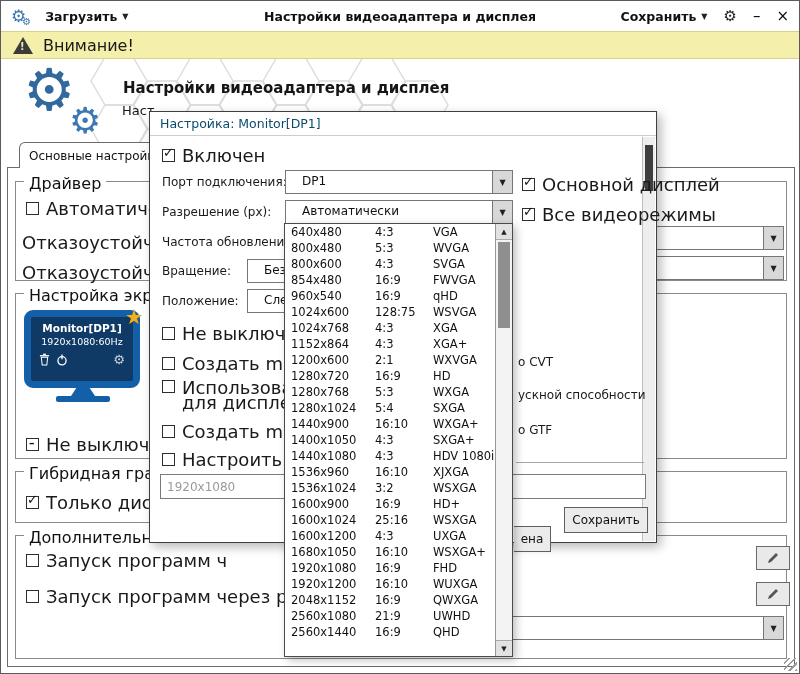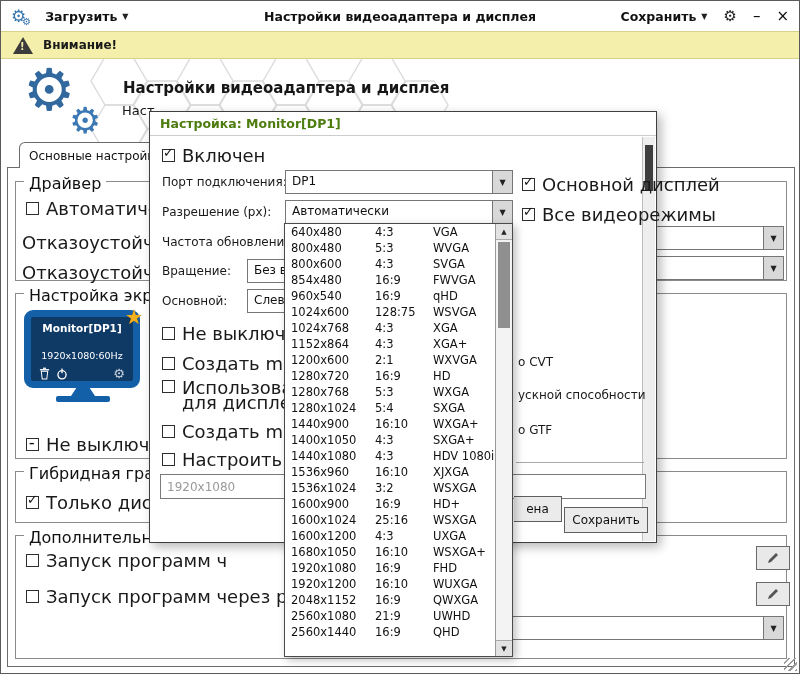--- a/index.html
+++ b/index.html
@@ -15,21 +15,21 @@
   .app-gears{color:#3a77af;font-size:17px;line-height:1;margin-right:10px;position:relative;z-index:2;}
   .app-gears .g2{font-size:10px;position:relative;left:-4px;top:3px;}
   .tb-right{margin-left:auto;display:flex;align-items:center;gap:16px;z-index:2;}
   .tb-gear{font-size:15px;color:#222;}
   .tb-min,.tb-close{font-size:15px;color:#111;line-height:1;}
 
   
   .banner{position:absolute;top:30px;left:0;right:0;height:28px;background:#f4efab;border-top:1px solid #d7d189;border-bottom:1px solid #d7d189;display:flex;align-items:center;padding:0 12px;gap:10px;z-index:9;}
   .tri{width:0;height:0;border-left:10px solid transparent;border-right:10px solid transparent;border-bottom:17px solid #3b3b3b;position:relative;}
   .tri span{position:absolute;left:-3px;top:4px;font-size:10px;font-weight:bold;color:#f4efab;}
-  .banner-text{font-size:12px;font-weight:bold;color:#1a1a1a;}
+  .banner-text{font-size:16px;font-weight:normal;color:#1a1a1a;}
 
   
   .hexes{position:absolute;left:0;top:0;width:800px;height:674px;z-index:0;pointer-events:none;}
   .logo-gears{position:absolute;left:22px;top:60px;color:#31699f;z-index:1;line-height:1;}
   .logo-gears .g1{font-size:58px;}
   .logo-gears .g2{font-size:36px;position:absolute;left:46px;top:42px;color:#3c79b4;}
   .page-title{position:absolute;left:122px;top:78px;font-size:15px;font-weight:bold;color:#161616;z-index:1;white-space:nowrap;}
   .page-subtitle{position:absolute;left:121px;top:102px;font-size:13px;color:#161616;z-index:1;white-space:nowrap;}
 
   
@@ -38,42 +38,42 @@
 
   
   .group{position:absolute;left:14px;width:772px;border:1px solid #8a8a8a;z-index:2;}
   .legend{position:absolute;top:-8px;left:8px;background:#fff;padding:0 5px;font-size:16px;color:#111;white-space:nowrap;}
   .lbl{font-size:18px;color:#1a1a1a;white-space:nowrap;}
   .cbrow{position:absolute;display:flex;align-items:center;gap:7px;}
   .cb{position:relative;width:13px;height:13px;border:1px solid #2d2d2d;background:#fff;flex:none;}
   .cb .mark{position:absolute;left:0px;top:-4px;font-size:13px;font-weight:bold;color:#111;line-height:1;}
   .cb .dashmark{position:absolute;left:2px;top:-1px;font-size:11px;font-weight:bold;color:#111;line-height:1;}
 
-  .combo{position:absolute;height:24px;background:#fff;border:1px solid #767676;display:flex;}
+  .combo{position:absolute;height:24px;background:#fff;border:1px solid #767676;display:flex;padding-left:10px;}
   .combo .val{flex:1;font-size:12px;color:#111;padding:3px 6px;white-space:nowrap;overflow:hidden;}
   .combo .drop{width:20px;background:#d8d8d8;border-left:1px solid #767676;display:flex;align-items:center;justify-content:center;font-size:8px;color:#222;flex:none;}
 
   .editbtn{position:absolute;width:34px;height:24px;background:#e9e9e9;border:1px solid #6a6a6a;display:flex;align-items:center;justify-content:center;}
 
   
   .monitor{position:absolute;left:8px;top:16px;width:118px;z-index:2;}
   .mon-body{width:116px;height:78px;border:7px solid #1460a8;border-radius:9px;background:#103a66;display:flex;flex-direction:column;align-items:center;position:relative;}
   .mon-name{font-size:10.5px;font-weight:bold;color:#fff;margin-top:5px;white-space:nowrap;}
-  .mon-mode{font-size:9.5px;color:#fff;margin-top:16px;white-space:nowrap;}
+  .mon-mode{font-size:9.5px;color:#fff;margin-top:2px;white-space:nowrap;}
   .mon-icons{display:flex;align-items:center;margin-top:6px;width:86px;}
   .mon-icons .sp{flex:1;}
   .mon-gear{color:#c9d2da;font-size:13px;line-height:1;}
   .mon-stand{width:24px;height:8px;background:#1460a8;margin:0 auto;clip-path:polygon(22% 0,78% 0,100% 100%,0 100%);}
   .mon-base{width:54px;height:6px;background:#1460a8;border-radius:2px;margin:0 auto;}
   .mon-star{position:absolute;right:-10px;top:-12px;font-size:20px;color:#f2b01e;text-shadow:0 0 1px #6b4e00;z-index:3;}
 
   
   .dialog{position:absolute;left:148px;top:110px;width:508px;height:432px;background:#fff;border:1px solid #3f3f3f;box-shadow:4px 4px 10px rgba(0,0,0,.28);z-index:5;}
   .dlg-titlebar{position:absolute;top:0;left:0;right:0;height:24px;border-bottom:1px solid #cdcdcd;}
-  .dlg-title{position:absolute;left:10px;top:4px;font-size:12.5px;color:#4d7c0f;white-space:nowrap;font-weight:bold;}
+  .dlg-title{position:absolute;left:10px;top:4px;font-size:12.5px;color:#0c4a6e;white-space:nowrap;}
   .dlg-scroll{position:absolute;top:25px;bottom:1px;right:1px;width:13px;background:#eeeeee;border-left:1px solid #bdbdbd;}
   .dlg-thumb{position:absolute;top:8px;left:2px;right:2px;height:46px;background:#3e3e3e;}
   .frag{position:absolute;font-size:12px;color:#1a1a1a;white-space:nowrap;}
   .sep{position:absolute;border-top:1px solid #a8a8a8;}
   .man-input{position:absolute;left:10px;top:362px;width:486px;height:25px;border:1px solid #7a7a7a;background:#fff;color:#9a9a9a;font-size:12px;padding:3px 6px;font-family:"DejaVu Sans",sans-serif;}
   .pushbtn{position:absolute;height:26px;background:#ebebeb;border:1px solid #5f5f5f;display:flex;align-items:center;justify-content:center;font-size:12px;color:#111;}
 
   
   .popup{position:absolute;left:283px;top:222px;width:229px;height:434px;background:#fff;border:1px solid #4a4a4a;display:flex;z-index:8;box-shadow:3px 3px 8px rgba(0,0,0,.25);}
   .popup-rows{flex:1;overflow:hidden;}
@@ -274,21 +274,21 @@
     </div>
 
     <span class="frag" style="left:12px;top:123px;">Частота обновления</span>
 
     <span class="frag" style="left:12px;top:152px;">Вращение:</span>
     <div class="combo" style="left:97px;top:147px;width:266px;">
       <span class="val">Без вр</span>
       <span class="drop">▼</span>
     </div>
 
-    <span class="frag" style="left:12px;top:182px;">Основной:</span>
+    <span class="frag" style="left:12px;top:182px;">Положение:</span>
     <div class="combo" style="left:97px;top:177px;width:266px;">
       <span class="val">Слева</span>
       <span class="drop">▼</span>
     </div>
 
     <div class="cbrow" style="left:12px;top:211px;">
       <span class="cb"></span>
       <span class="lbl">Не выключать дис</span>
     </div>
 
@@ -315,21 +315,21 @@
 
     <div class="cbrow" style="left:12px;top:337px;">
       <span class="cb"></span>
       <span class="lbl">Настроить вручную</span>
     </div>
 
     <div class="sep" style="left:366px;top:350px;width:128px;"></div>
 
     <input class="man-input" value="1920x1080" style="">
 
-    <div class="pushbtn" style="left:364px;top:384px;width:48px;border-left:none;">ена</div>
+    <div class="pushbtn" style="left:364px;top:414px;width:37px;border-left:none;">ена</div>
     <div class="pushbtn" style="left:414px;top:395px;width:84px;">Сохранить</div>
   </div>
 
   <div class="popup">
     <div class="popup-rows">
         <div class="lrow">
         <span class="c1">640x480</span>
         <span class="c2">4:3</span>
         <span class="c3">VGA</span>
       </div>

